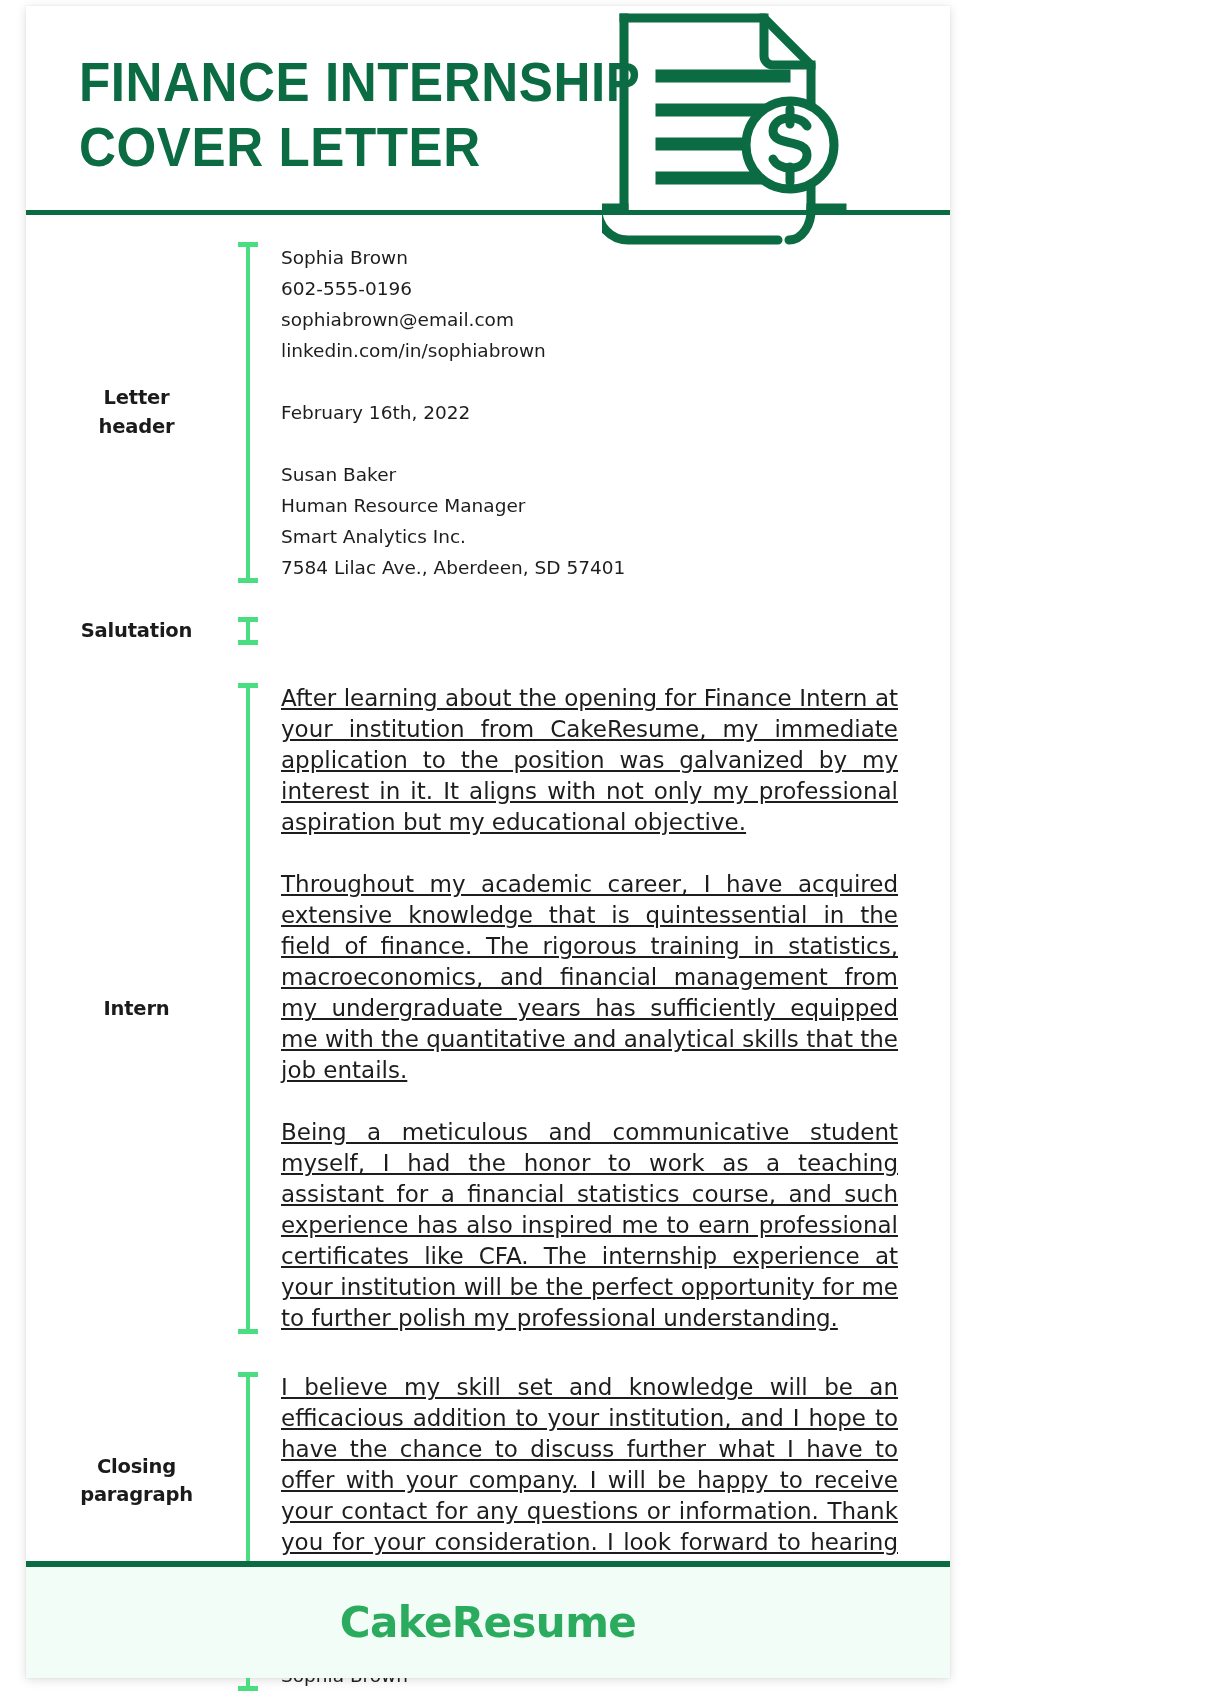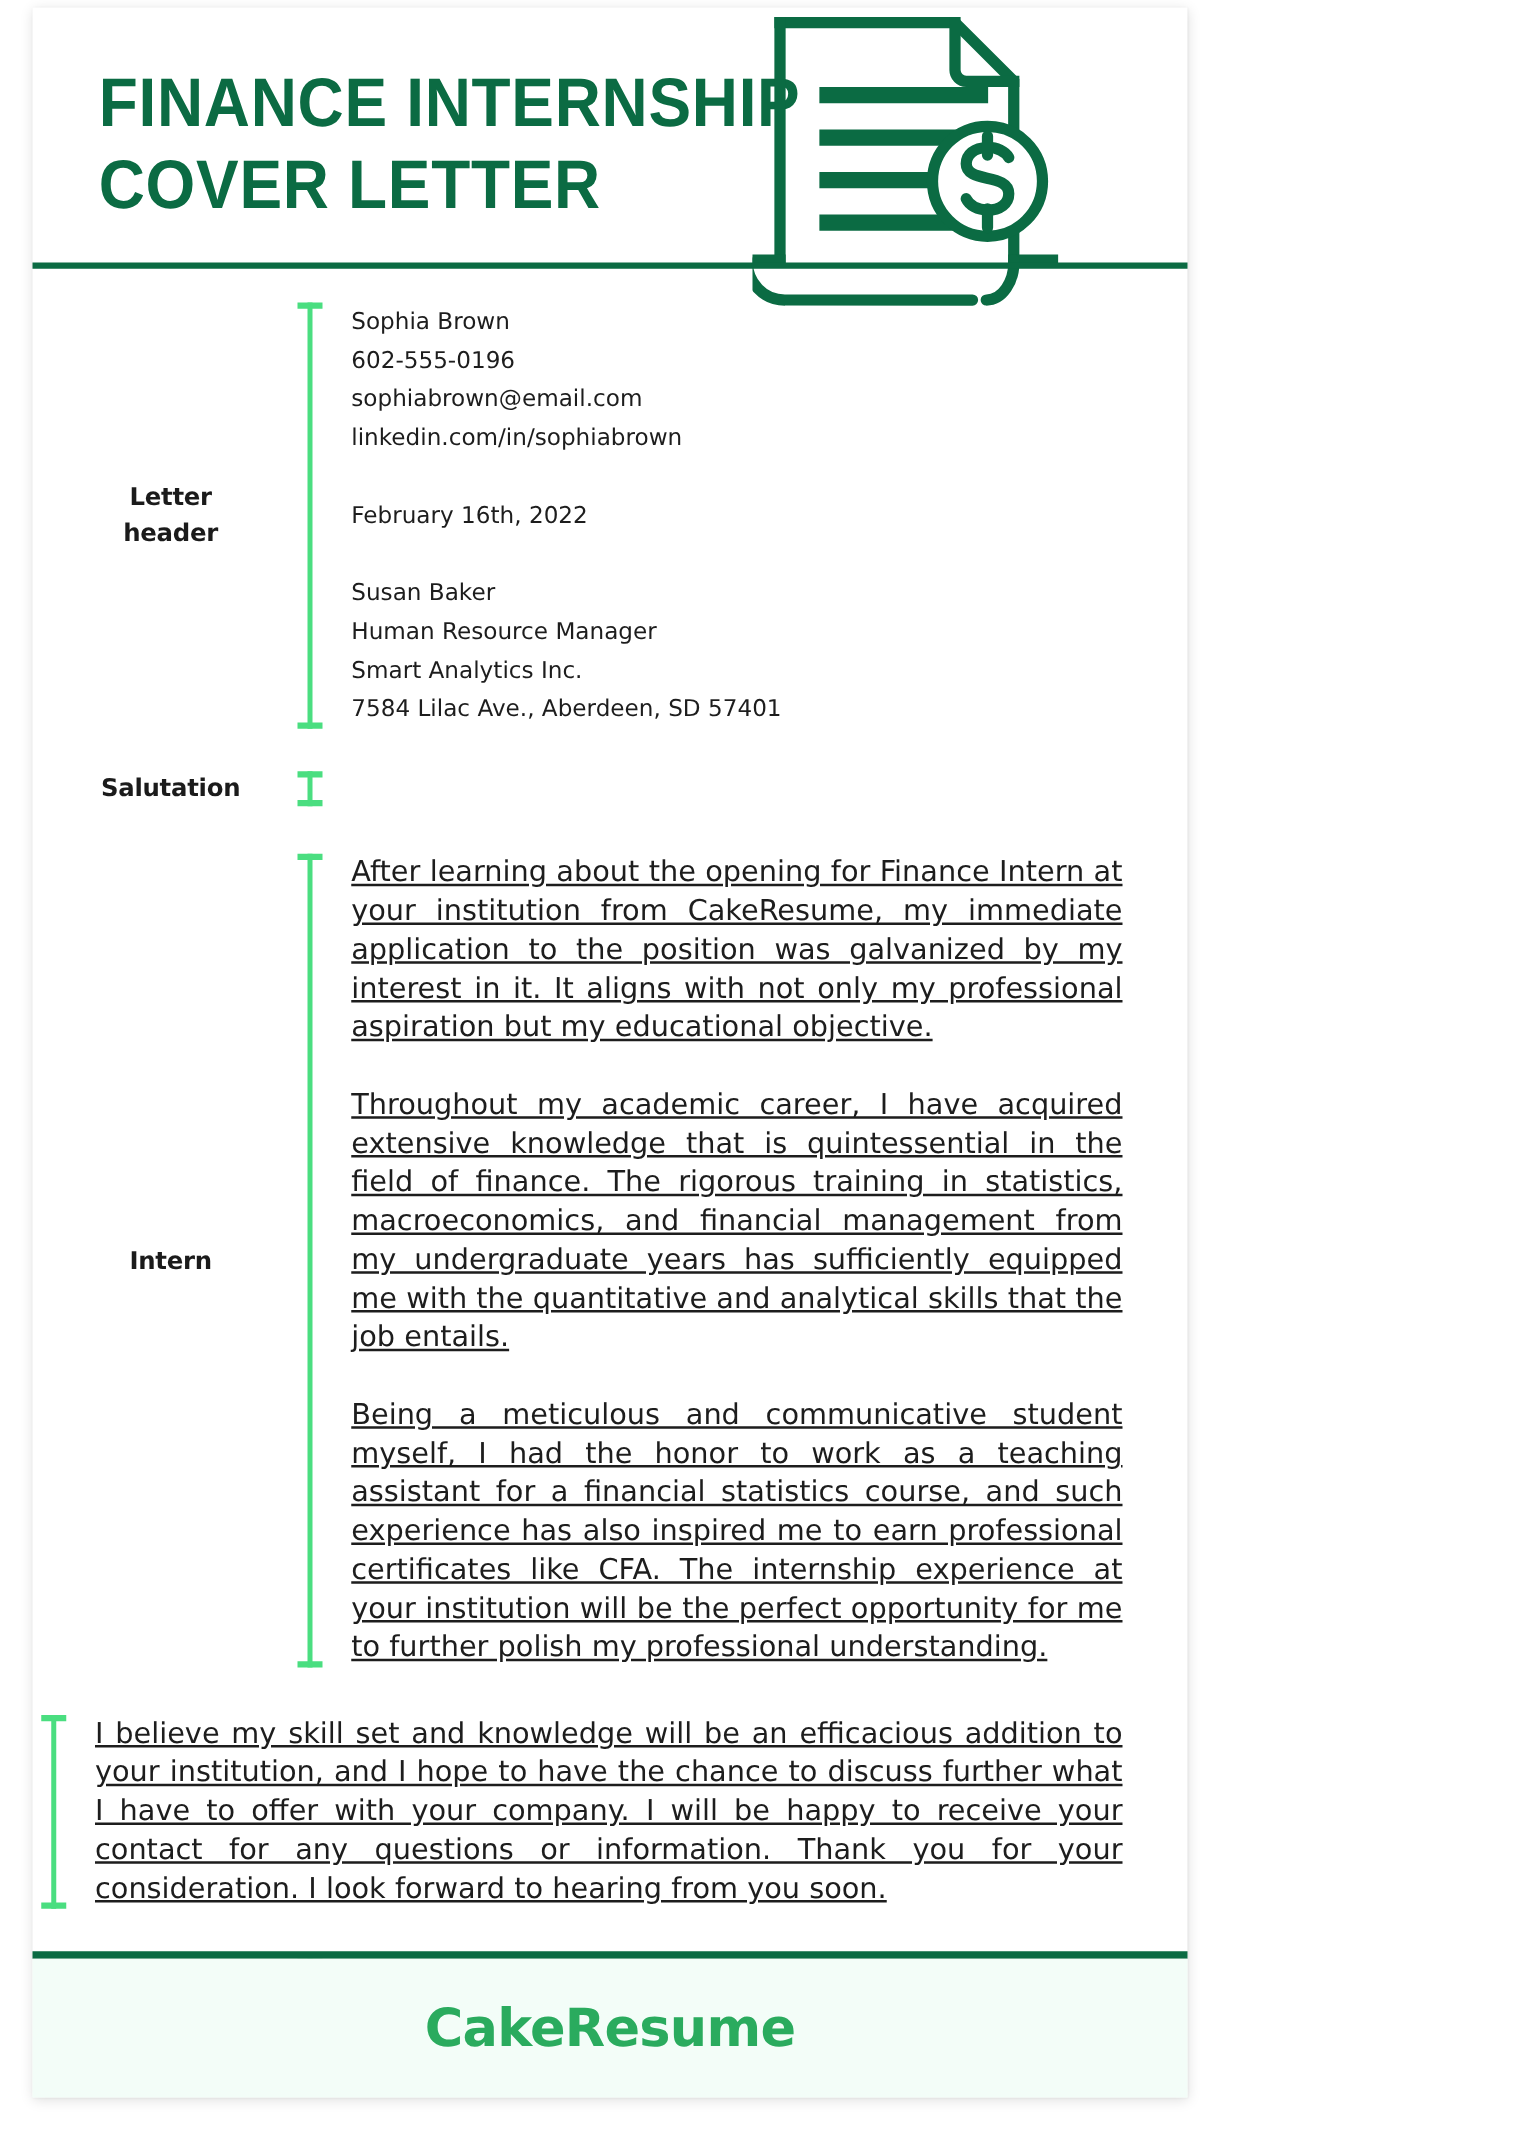--- a/index.html
+++ b/index.html
@@ -298,20 +298,24 @@
           </div>
         </div>
         <div class="text-col">
           <p class="para">After learning about the opening for Finance Intern at your institution from CakeResume, my immediate application to the position was galvanized by my interest in it. It aligns with not only my professional aspiration but my educational objective.</p>
           <p class="para">Throughout my academic career, I have acquired extensive knowledge that is quintessential in the field of finance. The rigorous training in statistics, macroeconomics, and financial management from my undergraduate years has sufficiently equipped me with the quantitative and analytical skills that the job entails.</p>
           <p class="para">Being a meticulous and communicative student myself, I had the honor to work as a teaching assistant for a financial statistics course, and such experience has also inspired me to earn professional certificates like CFA. The internship experience at your institution will be the perfect opportunity for me to further polish my professional understanding.</p>
         </div>
       </div>
 
       <div class="row row-closing">
+        <div class="label-col">
+          <div class="section-label">Closing
+paragraph</div>
+        </div>
         <div class="bracket-col">
           <div class="bracket">
             <span class="cap"></span>
             <span class="stem"></span>
             <span class="foot"></span>
           </div>
         </div>
         <div class="text-col">
           <p class="para">I believe my skill set and knowledge will be an efficacious addition to your institution, and I hope to have the chance to discuss further what I have to offer with your company. I will be happy to receive your contact for any questions or information. Thank you for your consideration. I look forward to hearing from you soon.</p>
         </div>

